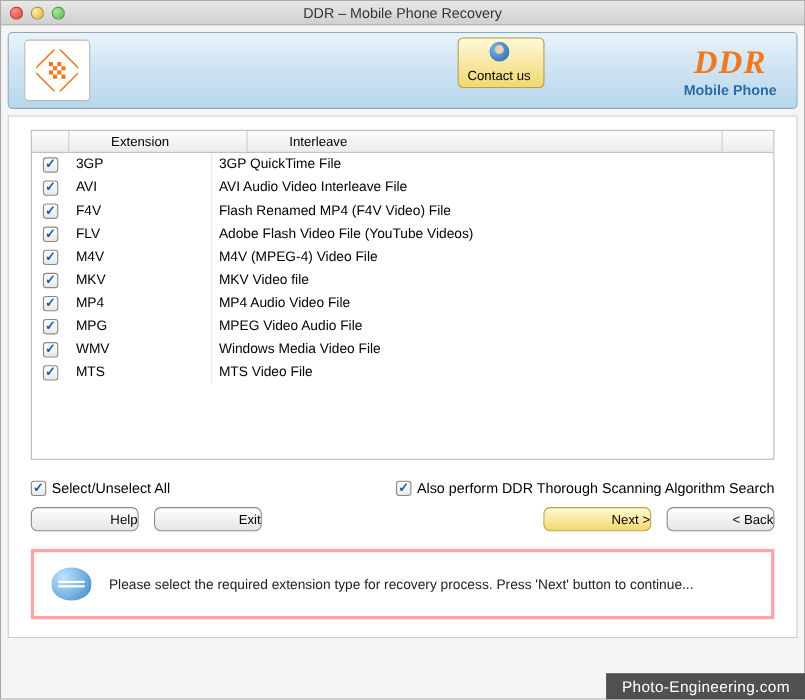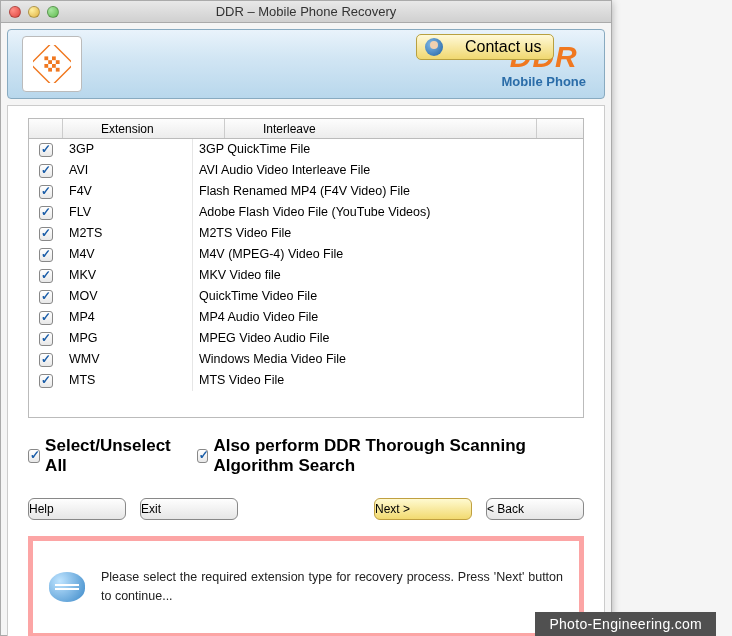--- a/index.html
+++ b/index.html
@@ -7,21 +7,21 @@
   font-family: "Lucida Grande", Arial, sans-serif;
   font-size: 13px;
   background: #f5f5f5;
   width: 732px;
   height: 636px;
   position: relative;
 }
 .window {
   background: #f5f5f5;
   border: 1px solid #aaa;
-  width: 612px;
+  width: 732px;
   height: 636px;
   box-shadow: 0 2px 8px rgba(0,0,0,0.3);
 }
 .titlebar {
   height: 22px;
   background: linear-gradient(#e8e8e8, #d0d0d0);
   border-bottom: 1px solid #aaa;
   display: flex;
   align-items: center;
   position: relative;
@@ -67,44 +67,45 @@
 .logo-svg { width: 38px; height: 38px; }
 .contact-btn {
   position: absolute;
   left: 408px; top: 4px;
   background: linear-gradient(#fff9d8, #f0d870);
   border: 1px solid #b8a040;
   border-radius: 5px;
   padding: 3px 12px 3px 8px;
   display: flex;
   align-items: center;
-  gap: 22px;
-  font-size: 16px;
+  gap: 6px;
+  font-size: 12px;
   cursor: pointer;
+  flex-direction: column;
 }
 .contact-btn .head {
   width: 18px; height: 18px;
   border-radius: 50%;
   background: radial-gradient(circle at 35% 35%, #7fb8e8, #2060a0);
   position: relative;
 }
 .contact-btn .head:after {
   content: "";
   position: absolute;
   width: 8px; height: 8px; border-radius: 50%;
   background: #f0d0b0;
   top: 3px; left: 5px;
 }
 .brand {
   margin-left: auto;
   text-align: center;
   padding-right: 4px;
 }
 .brand-ddr {
-  font-family: Liberation Sans, sans-serif;
+  font-family: Liberation Serif, serif;
   font-size: 30px;
   font-style: italic;
   font-weight: bold;
   color: #f07820;
   letter-spacing: 1px;
 }
 .brand-sub {
   color: #2a6ca8;
   font-weight: bold;
   font-size: 13px;
@@ -167,51 +168,49 @@
 .controls-row {
   margin-top: 18px;
   display: flex;
   align-items: center;
   gap: 24px;
 }
 .check-label {
   display: flex;
   align-items: center;
   gap: 5px;
-  font-size: 17px;
-  font-weight: bold;
+  font-size: 13px;
 }
 .btn-row {
   margin-top: 10px;
   display: flex;
   gap: 14px;
   align-items: center;
 }
 .btn {
   min-width: 98px;
   height: 22px;
   border: 1px solid #888;
   border-radius: 6px;
   background: linear-gradient(#fefefe, #e6e6e6);
   font-size: 12px;
   display: flex;
   align-items: center;
-  justify-content: flex-start;
+  justify-content: flex-end;
   cursor: pointer;
-  margin-top: 12px;
 }
 .btn.primary {
   background: linear-gradient(#fffad0, #f2da70);
   border-color: #c0a040;
 }
 .btn-row .spacer { flex: 1; }
 .hint-box {
   margin-top: 16px;
-  border: 5px solid #fca5a5;
-  padding: 27px 16px;
+  border: 3px solid #fca5a5;
+  padding: 14px 16px;
   display: flex;
   gap: 16px;
   align-items: center;
 }
 .hint-icon {
   width: 36px; height: 30px;
   border-radius: 50%/45%;
   background: radial-gradient(circle at 30% 30%, #bfe4ff, #3a88c8);
   position: relative;
   flex-shrink: 0;
@@ -229,21 +228,21 @@
   height: 2px; background: #fff;
 }
 .hint-text {
   font-size: 12.5px;
   line-height: 1.5;
   color: #222;
   text-align: justify;
 }
 .footer {
   position: absolute;
-  bottom: 0; right: 16px;
+  bottom: 0; right: 0;
   background: #505050;
   color: #fff;
   font-size: 14px;
   padding: 4px 14px;
   font-family: Arial, sans-serif;
   letter-spacing: 0.3px;
 }
 </style>
 </head>
 <body>
@@ -318,43 +317,29 @@
             <div class="col-check">
               <span class="chk checked"></span>
             </div>
             <div class="col-ext">FLV</div>
             <div class="col-desc">Adobe Flash Video File (YouTube Videos)</div>
           </div>
           <div class="row">
             <div class="col-check">
               <span class="chk checked"></span>
             </div>
-            <div class="col-ext">M2TS</div>
-            <div class="col-desc">M2TS Video File</div>
-          </div>
-          <div class="row">
-            <div class="col-check">
-              <span class="chk checked"></span>
-            </div>
             <div class="col-ext">M4V</div>
             <div class="col-desc">M4V (MPEG-4) Video File</div>
           </div>
           <div class="row">
             <div class="col-check">
               <span class="chk checked"></span>
             </div>
             <div class="col-ext">MKV</div>
             <div class="col-desc">MKV Video file</div>
-          </div>
-          <div class="row">
-            <div class="col-check">
-              <span class="chk checked"></span>
-            </div>
-            <div class="col-ext">MOV</div>
-            <div class="col-desc">QuickTime Video File</div>
           </div>
           <div class="row">
             <div class="col-check">
               <span class="chk checked"></span>
             </div>
             <div class="col-ext">MP4</div>
             <div class="col-desc">MP4 Audio Video File</div>
           </div>
           <div class="row">
             <div class="col-check">

